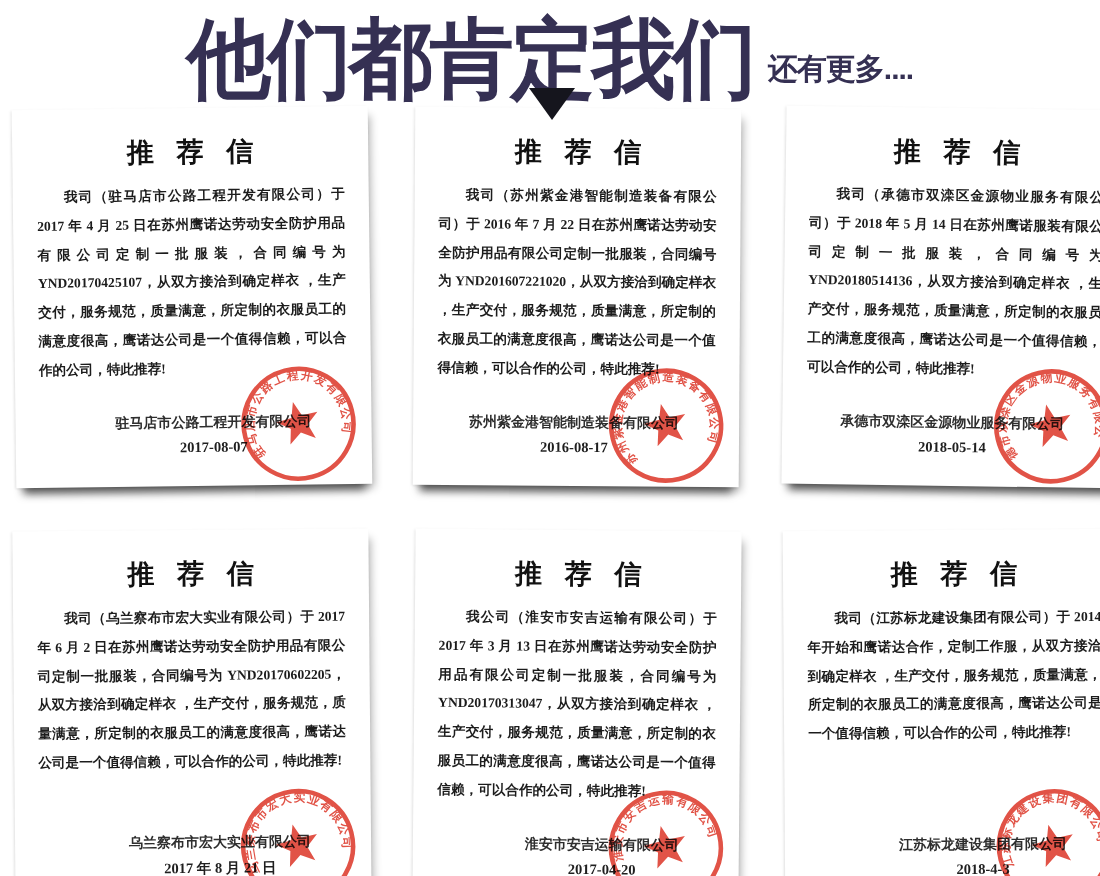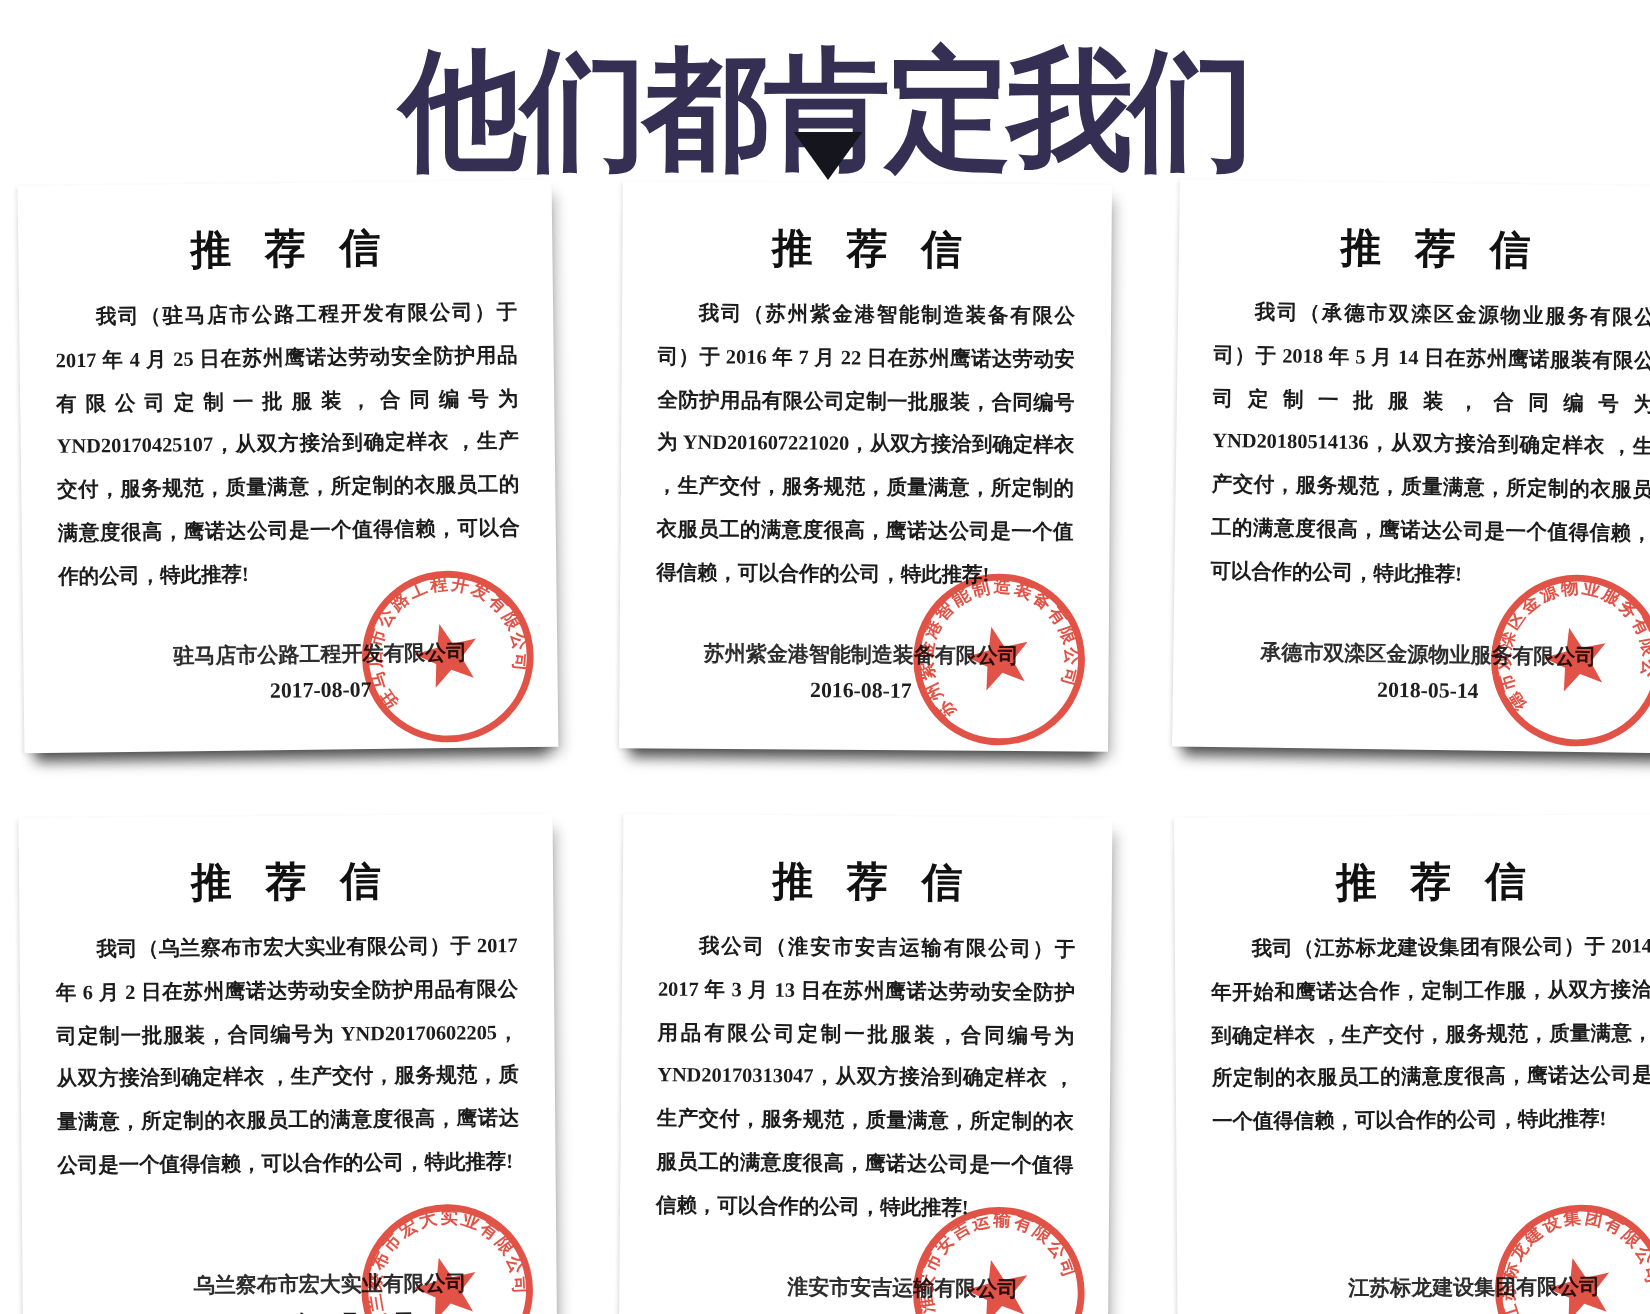--- a/index.html
+++ b/index.html
@@ -6,21 +6,21 @@
   body{
     width:1100px;height:876px;
     background:#ffffff;
     font-family:"Liberation Sans","DejaVu Sans",sans-serif;
     overflow:hidden;
     position:relative;
   }
   
   .header{
     display:flex;justify-content:center;align-items:flex-end;
-    padding-top:18px;height:96px;gap:14px;
+    padding-top:4px;height:96px;gap:14px;
   }
   .big-title{
     font-size:84px;line-height:0.98;font-weight:900;
     color:#353053;letter-spacing:-3px;
     transform:scaleY(1.04);
     white-space:nowrap;
   }
   .sub-title{
     font-size:30px;font-weight:900;color:#353053;
     padding-bottom:10px;letter-spacing:-1px;white-space:nowrap;
@@ -89,20 +89,21 @@
   .stamp text{
     fill:#dd3b2d;font-size:11.5px;font-weight:700;letter-spacing:1.5px;
     font-family:"Liberation Serif","DejaVu Serif",serif;
   }
 </style>
 </head>
 <body>
 
 <div class="header">
   <div class="big-title">他们都肯定我们</div>
+  <div class="sub-title">还有更多....</div>
 </div>
 <div class="down-arrow"></div>
 
 <div class="letters">
 
   <div class="paper">
     <div class="letter-title">推 荐 信</div>
     <div class="letter-body">我司（驻马店市公路工程开发有限公司）于 2017 年 4 月 25 日在苏州鹰诺达劳动安全防护用品有限公司定制一批服装，合同编号为 YND20170425107，从双方接洽到确定样衣 ，生产交付，服务规范，质量满意，所定制的衣服员工的满意度很高，鹰诺达公司是一个值得信赖，可以合作的公司，特此推荐!</div>
     <div class="signature">
       <div class="company-line">驻马店市公路工程开发有限公司</div>

